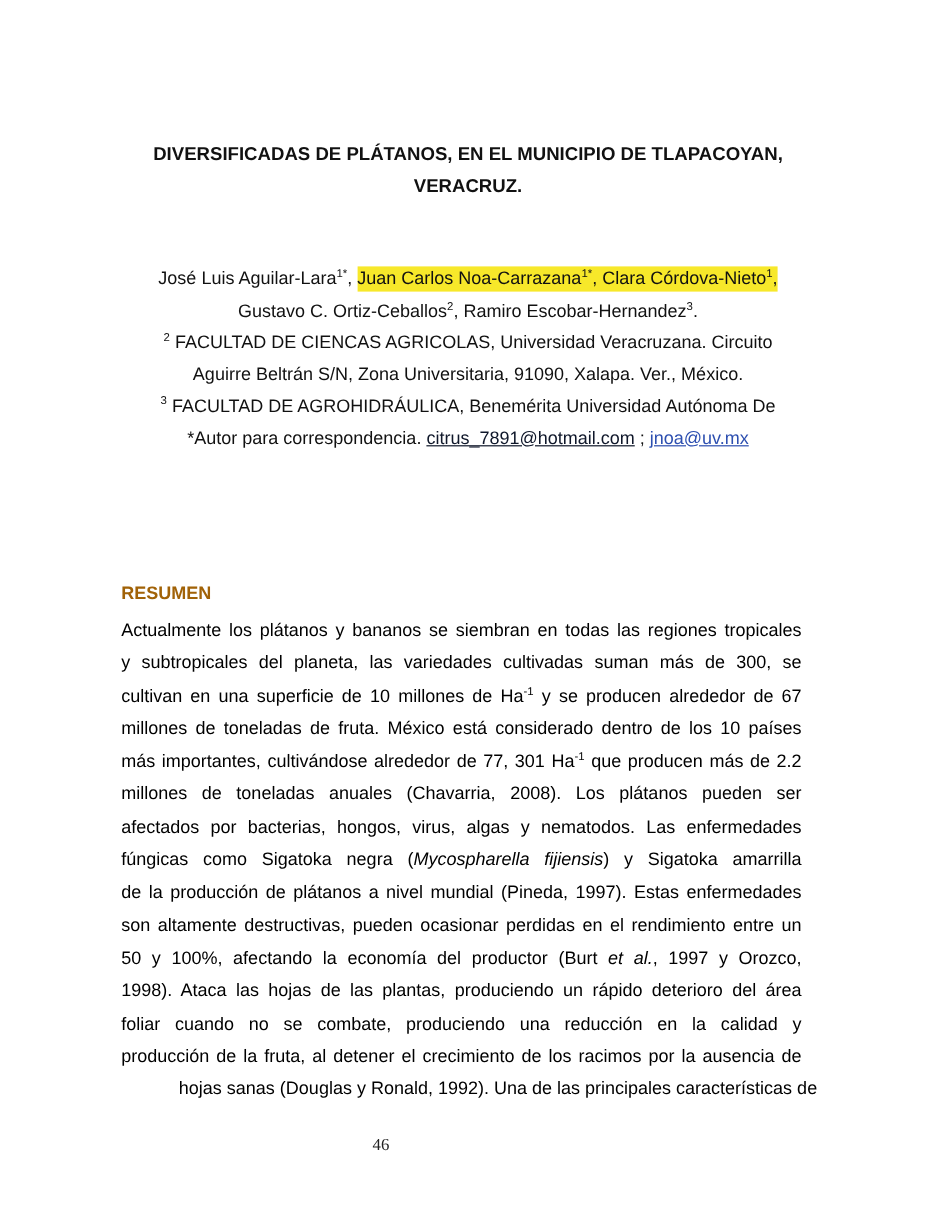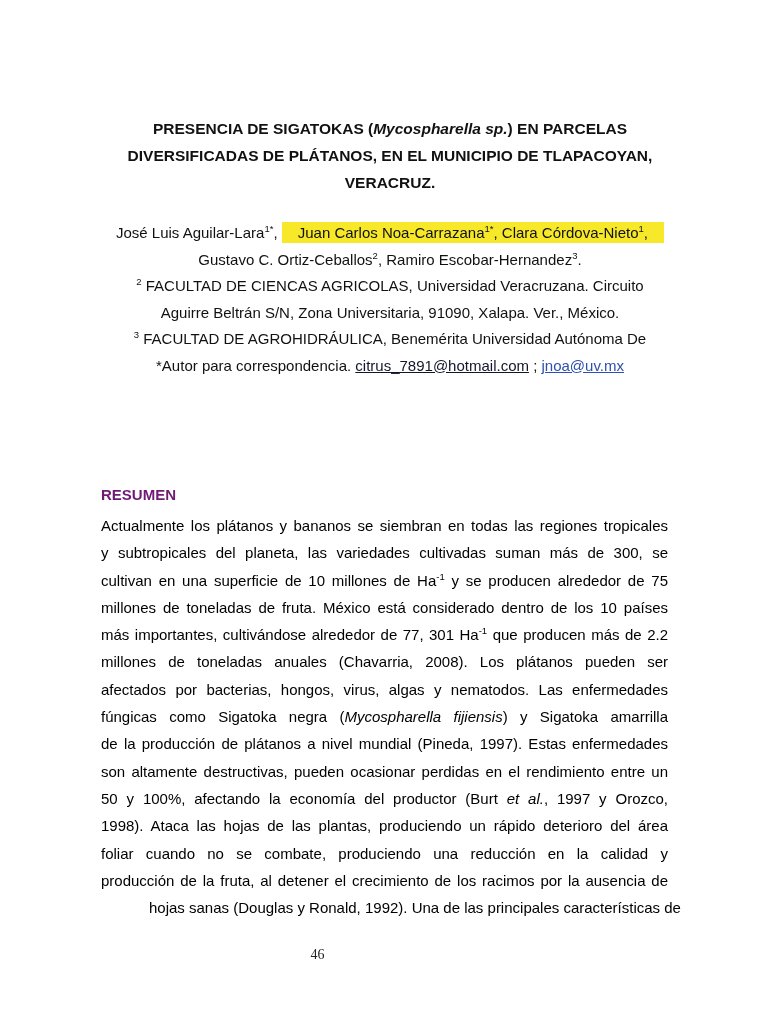--- a/index.html
+++ b/index.html
@@ -7,45 +7,44 @@
   .page { position: absolute; left: 0; top: 0; width: 777px; height: 1024px; background: #fff; }
   .sans { font-family: "Liberation Sans", "DejaVu Sans", sans-serif; }
   .title {
     position: absolute; left: 100px; top: 115px; width: 580px;
     text-align: center; font-weight: bold; font-size: 15.5px; line-height: 27px; color: #111;
   }
   .center-block {
     position: absolute; left: 100px; top: 220px; width: 580px;
     text-align: center; font-size: 15px; line-height: 26.5px; color: #111;
   }
-  .hl { background: #f7e82a; padding: 2px 16px; }
+  .hl { background: #f7e82a; padding: 2px 0; }
   sup { font-size: 9.5px; line-height: 0; vertical-align: 6px; }
   a.link { color: #2d4fb0; text-decoration: underline; }
   .section-head {
-    position: absolute; left: 101px; top: 486px; font-weight: bold; font-size: 15px; color: #701a75;
+    position: absolute; left: 101px; top: 486px; font-weight: bold; font-size: 15px; color: #a16207;
   }
   .body-text {
     position: absolute; left: 101px; top: 512px; width: 567px;
     font-size: 15px; line-height: 27.3px; text-align: justify; color: #000000;
   }
   .line { display: block; text-align: justify; text-align-last: justify; white-space: nowrap; }
   .line.last { text-align-last: justify; margin-left: 48px; }
   .page-number {
     position: absolute; left: 0; width: 635px; top: 947px; text-align: center;
     font-family: "Liberation Serif", "DejaVu Serif", serif; font-size: 14px; color: #222;
   }
   em { font-style: italic; }
 </style>
 </head>
 <body>
 
 <div class="page sans">
 
   <div class="title">
-    <div><span>PRESENCIA DE SIGATOKAS (</span><em>Mycospharella sp.</em><span>) EN PARCELAS</span></div>
     <div>DIVERSIFICADAS DE PLÁTANOS, EN EL MUNICIPIO DE TLAPACOYAN,</div>
     <div>VERACRUZ.</div>
   </div>
 
   <div class="center-block">
     <div>
       <span>José Luis Aguilar-Lara</span><sup>1*</sup>, <span class="hl" style="background: rgb(247, 232, 42);"><span>Juan Carlos Noa-Carrazana</span><sup>1*</sup>, <span>Clara Córdova-Nieto</span><sup>1</sup>,</span>
     </div>
     <div>
       <span>Gustavo C. Ortiz-Ceballos</span><sup>2</sup>, <span>Ramiro Escobar-Hernandez</span><sup>3</sup>.
@@ -62,21 +61,21 @@
     <div>
       <span>*Autor para correspondencia. </span><a class="link" style="color: #0f172a;">citrus_7891@hotmail.com</a><span> ; </span><a class="link" style="color: rgb(45, 79, 176);">jnoa@uv.mx</a>
     </div>
   </div>
 
   <div class="section-head">RESUMEN</div>
 
   <div class="body-text">
     <span class="line">Actualmente los plátanos y bananos se siembran en todas las regiones tropicales</span>
     <span class="line">y subtropicales del planeta, las variedades cultivadas suman más de 300, se</span>
-    <span class="line"><span>cultivan en una superficie de 10 millones de Ha</span><sup>-1</sup><span> y se producen alrededor de 75</span></span>
+    <span class="line"><span>cultivan en una superficie de 10 millones de Ha</span><sup>-1</sup><span> y se producen alrededor de 67</span></span>
     <span class="line">millones de toneladas de fruta. México está considerado dentro de los 10 países</span>
     <span class="line"><span>más importantes, cultivándose alrededor de 77, 301 Ha</span><sup>-1</sup><span> que producen más de 2.2</span></span>
     <span class="line">millones de toneladas anuales (Chavarria, 2008). Los plátanos pueden ser</span>
     <span class="line">afectados por bacterias, hongos, virus, algas y nematodos. Las enfermedades</span>
     <span class="line"><span>fúngicas como Sigatoka negra (</span><em>Mycospharella fijiensis</em><span>) y Sigatoka amarrilla</span></span>
     <span class="line">de la  producción de plátanos a nivel mundial (Pineda, 1997). Estas enfermedades</span>
     <span class="line">son altamente destructivas, pueden ocasionar perdidas en el rendimiento entre un</span>
     <span class="line"><span>50 y 100%, afectando la economía del productor (Burt </span><em>et al.</em><span>, 1997 y Orozco,</span></span>
     <span class="line">1998). Ataca las hojas de las plantas, produciendo un rápido deterioro del área</span>
     <span class="line">foliar cuando no se combate, produciendo una reducción en la calidad y</span>

